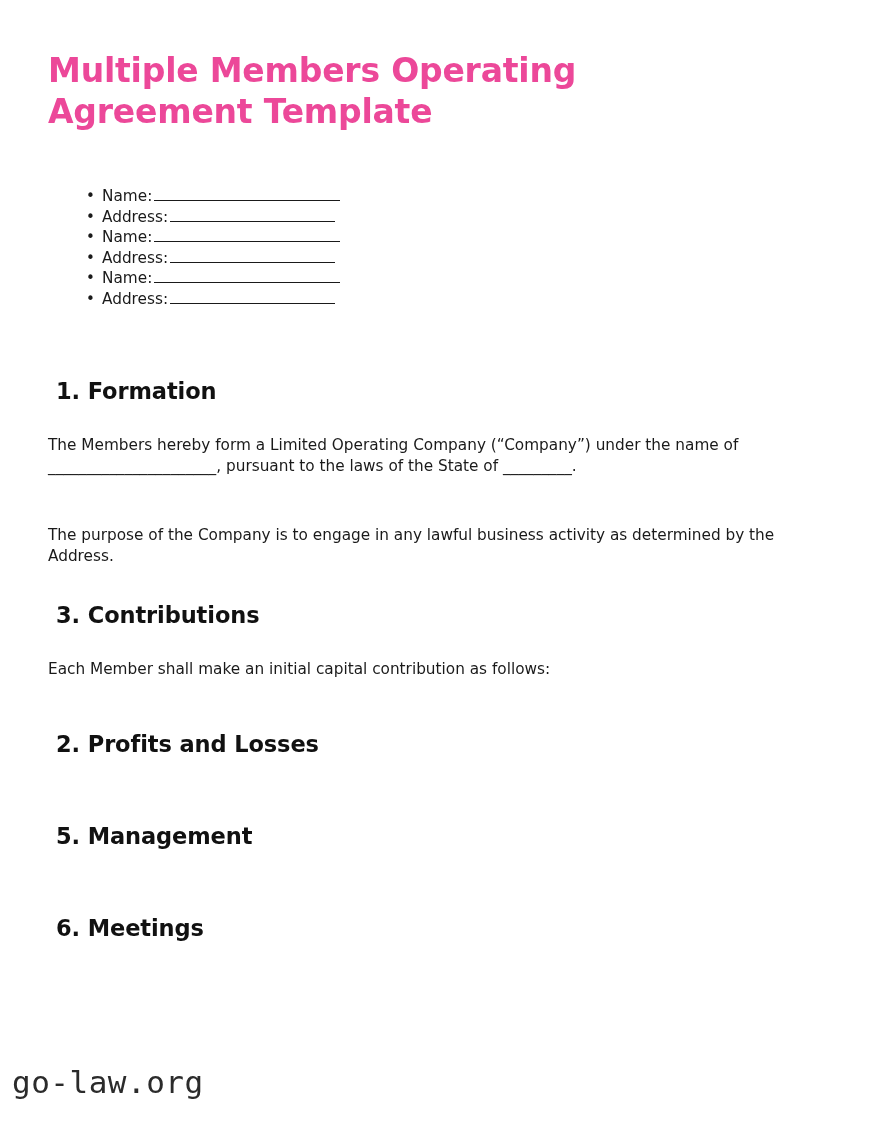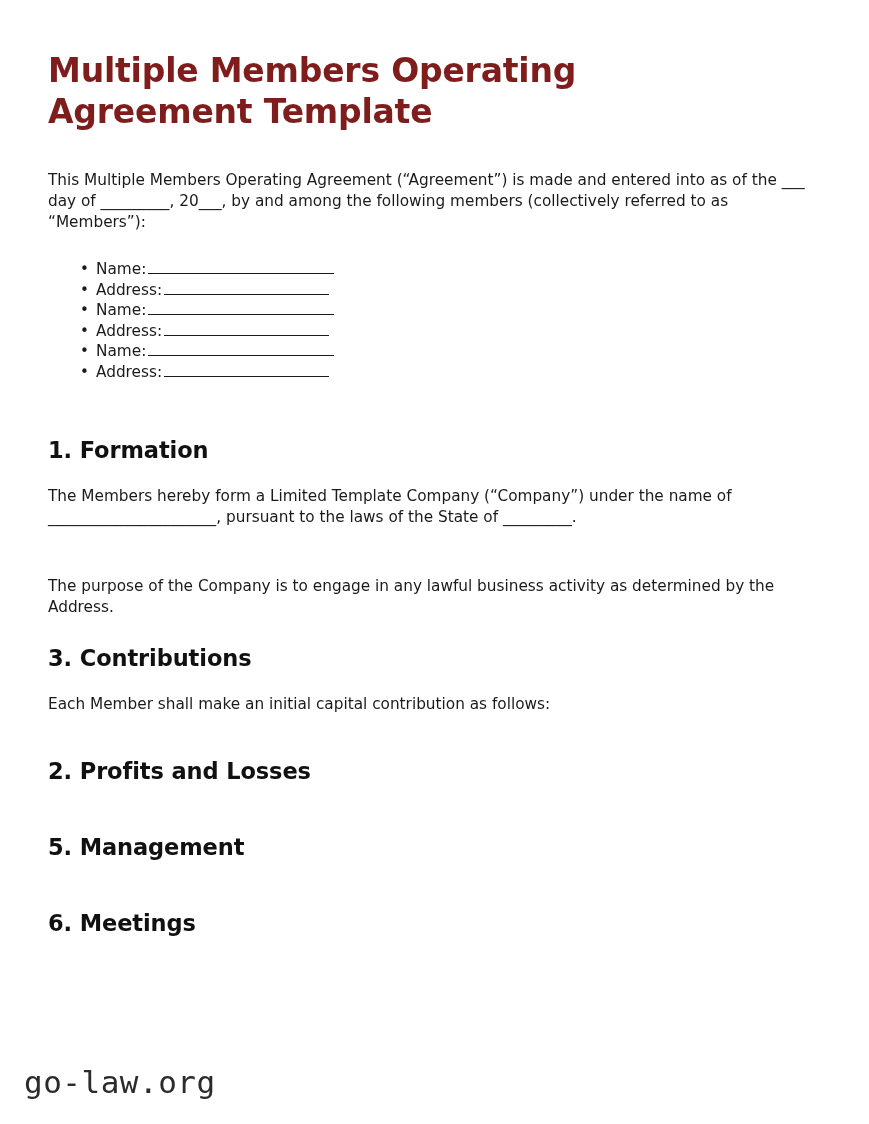--- a/index.html
+++ b/index.html
@@ -30,46 +30,46 @@
     top: 50px;
     width: 770px;
   }
 
   h1.doc-title {
     font-family: "DejaVu Sans", sans-serif;
     font-size: 33px;
     font-weight: bold;
     line-height: 41px;
     letter-spacing: -0.2px;
-    margin: 0 0 16px 0;
-    color: #7f1d1d;
+    margin: 0 0 0 0;
+    color: #ec4899;
     max-width: 600px;
   }
 
   h2.section-heading {
     font-family: "DejaVu Sans", sans-serif;
     font-size: 22.5px;
     font-weight: bold;
     line-height: 28px;
     letter-spacing: -0.1px;
-    margin: 0;
+    margin: 8px;
     color: #111111;
   }
 
   p.body-text {
     font-family: "DejaVu Sans", sans-serif;
     font-size: 15.3px;
     line-height: 21px;
     margin: 0;
     color: #1a1a1a;
   }
 
   ul.fill-list {
     list-style: none;
-    margin: 8px;
+    margin: 14px;
     padding: 0;
   }
 
   ul.fill-list li {
     position: relative;
     padding-left: 40px;
     font-family: "DejaVu Sans", sans-serif;
     font-size: 15.3px;
     line-height: 20.5px;
     color: #1a1a1a;
@@ -93,41 +93,40 @@
     vertical-align: baseline;
     margin-left: 2px;
   }
 
   .fill-name { width: 186px; }
   .fill-addr { width: 165px; }
   .fill-money { width: 176px; margin-left: 0px; }
 
   .wm {
     position: absolute;
-    left: 24px;
+    left: 12px;
     top: 1064px;
     font-family: "DejaVu Sans Mono", monospace;
     font-size: 31px;
     line-height: 36px;
     letter-spacing: 0.5px;
     color: #2b2b2b;
     white-space: nowrap;
   }
 </style>
 </head>
 <body>
 
 <div class="page">
   <div class="content">
 
     <h1 class="doc-title">Multiple Members Operating Agreement Template</h1>
 
     <div style="height:22px"></div>
 
-    <p class="body-text">This Multiple Members Operating Agreement (“Agreement”) is made and entered into as of the ___ day of _________, 20___, by and among the following members (collectively referred to as “Members”):</p>
 
     <div style="height:18px"></div>
 
     <ul class="fill-list">
       <li><span>Name:</span><span class="fill-line fill-name"></span></li>
       <li><span>Address:</span><span class="fill-line fill-addr"></span></li>
       <li><span>Name:</span><span class="fill-line fill-name"></span></li>
       <li><span>Address:</span><span class="fill-line fill-addr"></span></li>
       <li><span>Name:</span><span class="fill-line fill-name"></span></li>
       <li><span>Address:</span><span class="fill-line fill-addr"></span></li>
@@ -135,21 +134,21 @@
 
     <div style="height:20px"></div>
 
 
     <div style="height:26px"></div>
 
     <h2 class="section-heading">1. Formation</h2>
 
     <div style="height:22px"></div>
 
-    <p class="body-text"><span>The Members hereby form a Limited Template Company (“Company”) under the name of </span><span>______________________</span><span>, pursuant to the laws of the State of _________.</span></p>
+    <p class="body-text"><span>The Members hereby form a Limited Operating Company (“Company”) under the name of </span><span>______________________</span><span>, pursuant to the laws of the State of _________.</span></p>
 
     <div style="height:26px"></div>
 
 
     <div style="height:22px"></div>
 
     <p class="body-text">The purpose of the Company is to engage in any lawful business activity as determined by the Address.</p>
 
     <div style="height:26px"></div>
 

